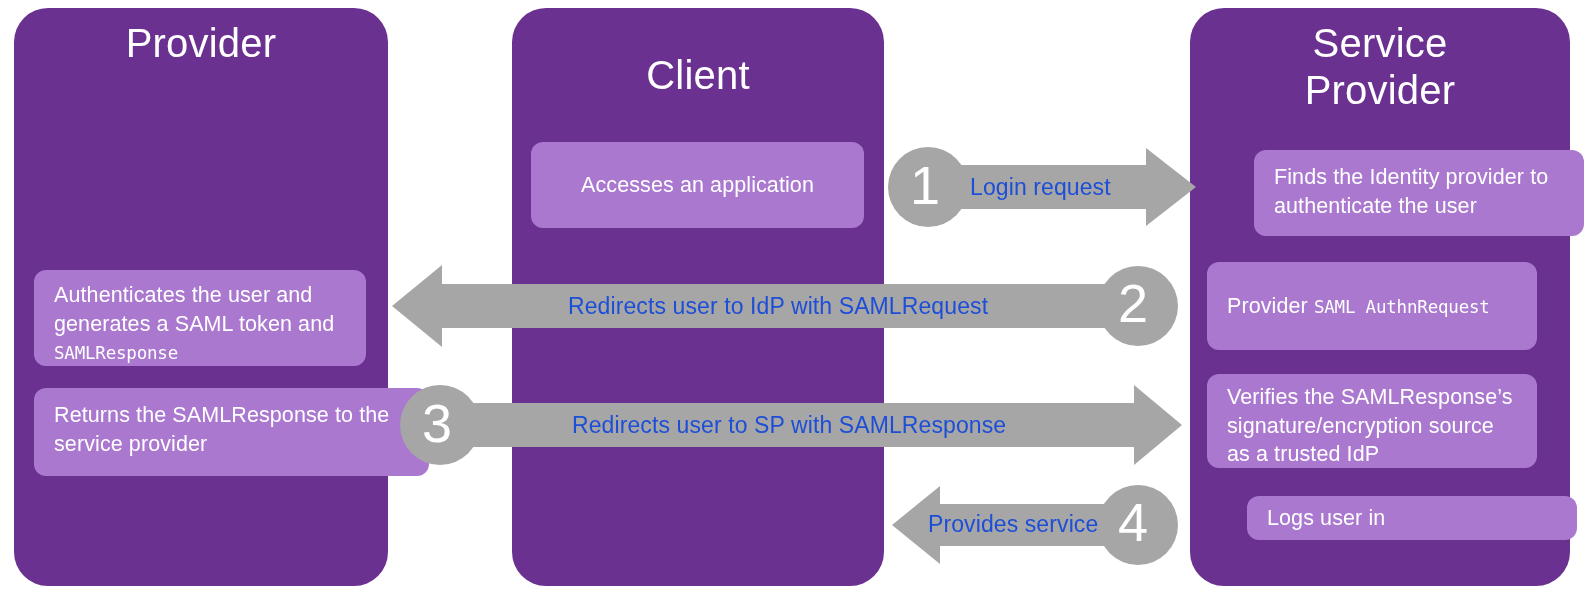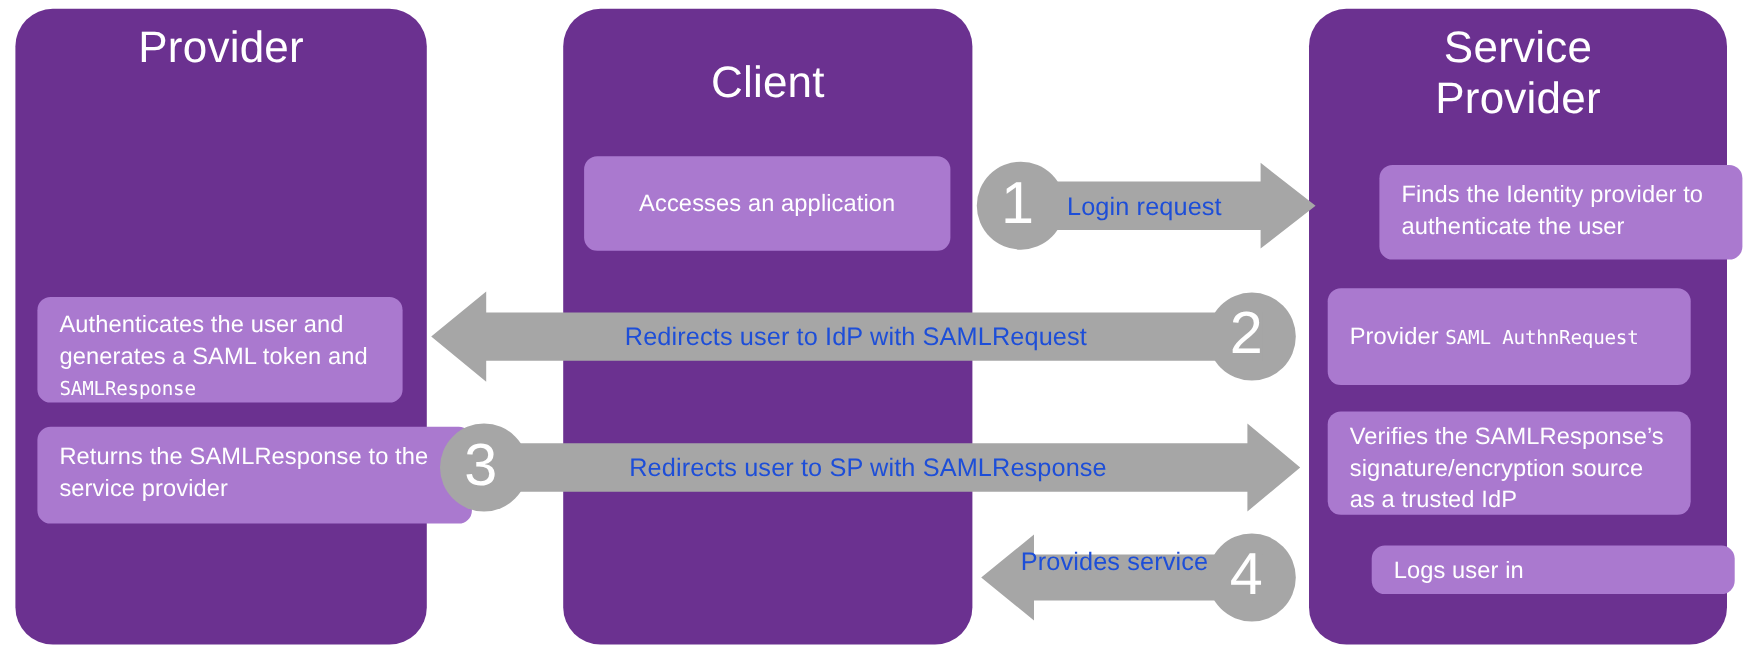--- a/index.html
+++ b/index.html
@@ -193,14 +193,14 @@
   <div class="step-num" style="left:24px; top:14px;">3</div>
   <div class="arrow-label" style="left:174px; top:30px;">Redirects user to SP with SAMLResponse</div>
 </div>
 
 <div class="arrow-group" id="arrow4">
   <svg class="arrow-svg" width="288" height="82" viewBox="0 0 288 82">
     <circle cx="248" cy="41" r="40" fill="#A6A6A6"></circle>
     <path d="M 258 20 L 50 20 L 50 2 L 2 41 L 50 80 L 50 62 L 258 62 Z" fill="#A6A6A6"></path>
   </svg>
   <div class="step-num" style="left:228px; top:11px;">4</div>
-  <div class="arrow-label" style="left:38px; top:13px;">Provides service</div>
+  <div class="arrow-label" style="left:38px; top:27px;">Provides service</div>
 </div>
 
 </body></html>

